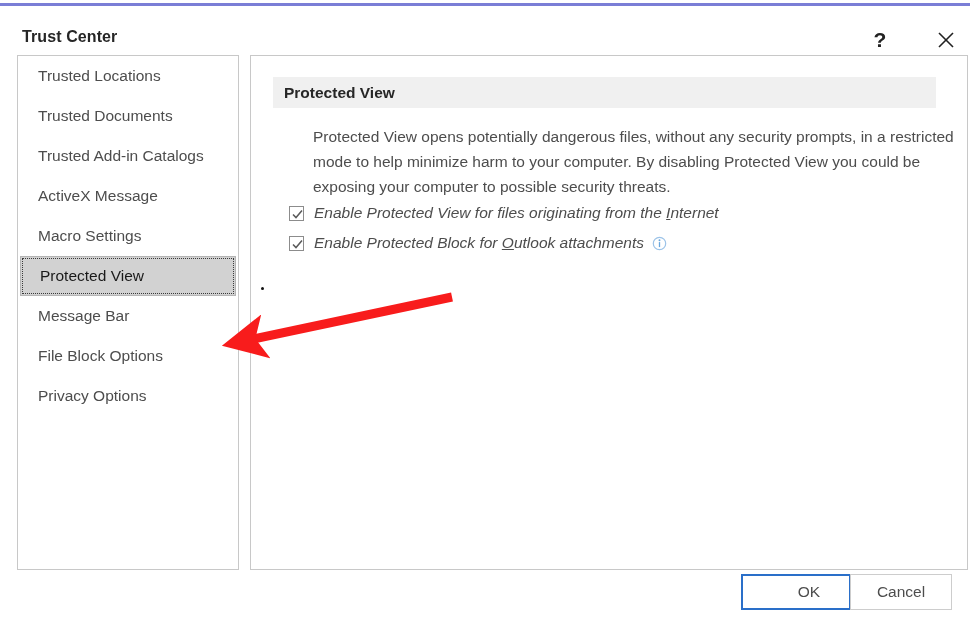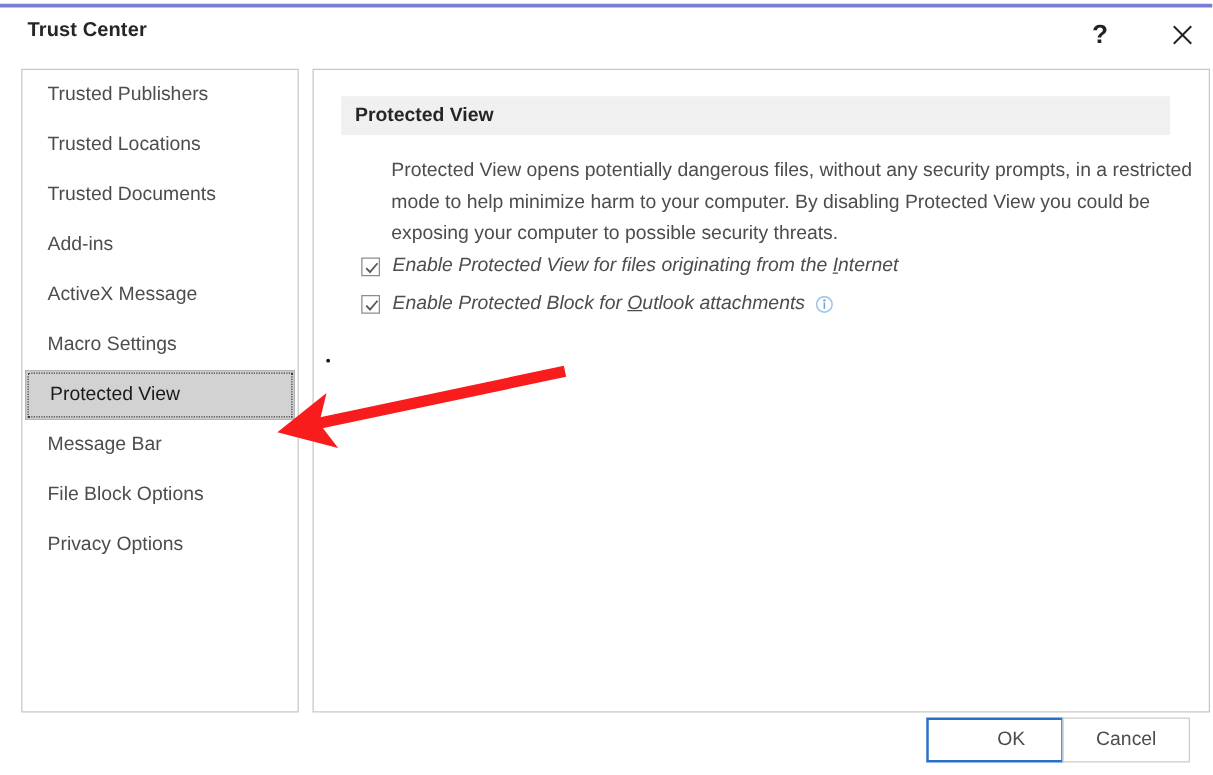--- a/index.html
+++ b/index.html
@@ -23,21 +23,21 @@
     top: 3px;
     width: 970px;
     height: 3px;
     background: #7a7ed6;
   }
 
   
   #titlebar {
     position: absolute;
     left: 0;
-    top: 6px;
+    top: 18px;
     width: 780px;
     height: 42px;
   }
   #dialog-title {
     position: absolute;
     left: 22px;
     top: 10px;
     font-size: 16px;
     font-weight: bold;
     color: #262626;
@@ -223,30 +223,27 @@
   <div class="titlebar-btn" id="close-button">
     <svg width="20" height="20" viewBox="0 0 20 20" aria-hidden="true">
       <line x1="3" y1="3" x2="17" y2="17" stroke="#222222" stroke-width="1.6"></line>
       <line x1="17" y1="3" x2="3" y2="17" stroke="#222222" stroke-width="1.6"></line>
     </svg>
   </div>
 </div>
 
 <div id="nav-panel">
     <div class="nav-item">
-      <span>Trusted Publishers</span>
-    </div>
-    <div class="nav-item">
       <span>Trusted Locations</span>
     </div>
     <div class="nav-item">
       <span>Trusted Documents</span>
     </div>
     <div class="nav-item">
-      <span>Add-ins</span>
+      <span>Trusted Add-in Catalogs</span>
     </div>
     <div class="nav-item">
       <span>ActiveX Message</span>
     </div>
     <div class="nav-item">
       <span>Macro Settings</span>
     </div>
     <div class="nav-item selected">
       <span>Protected View</span>
     </div>

